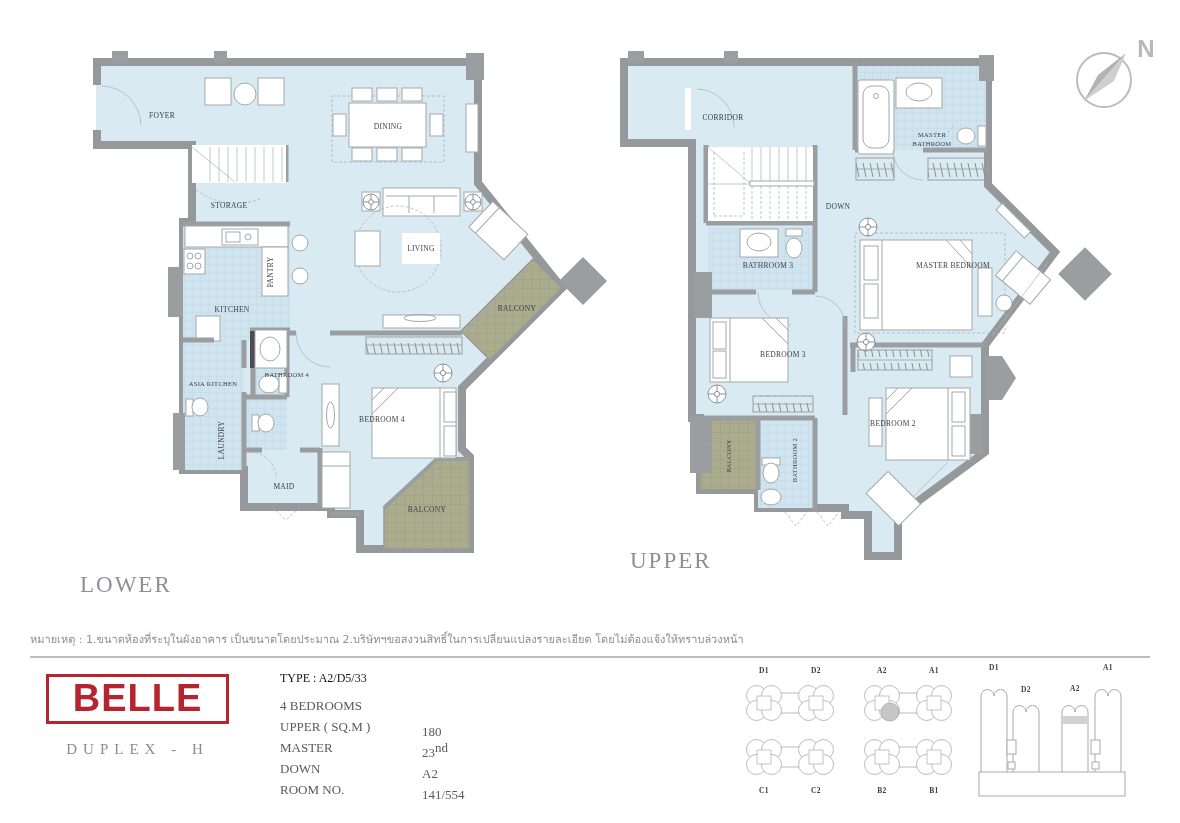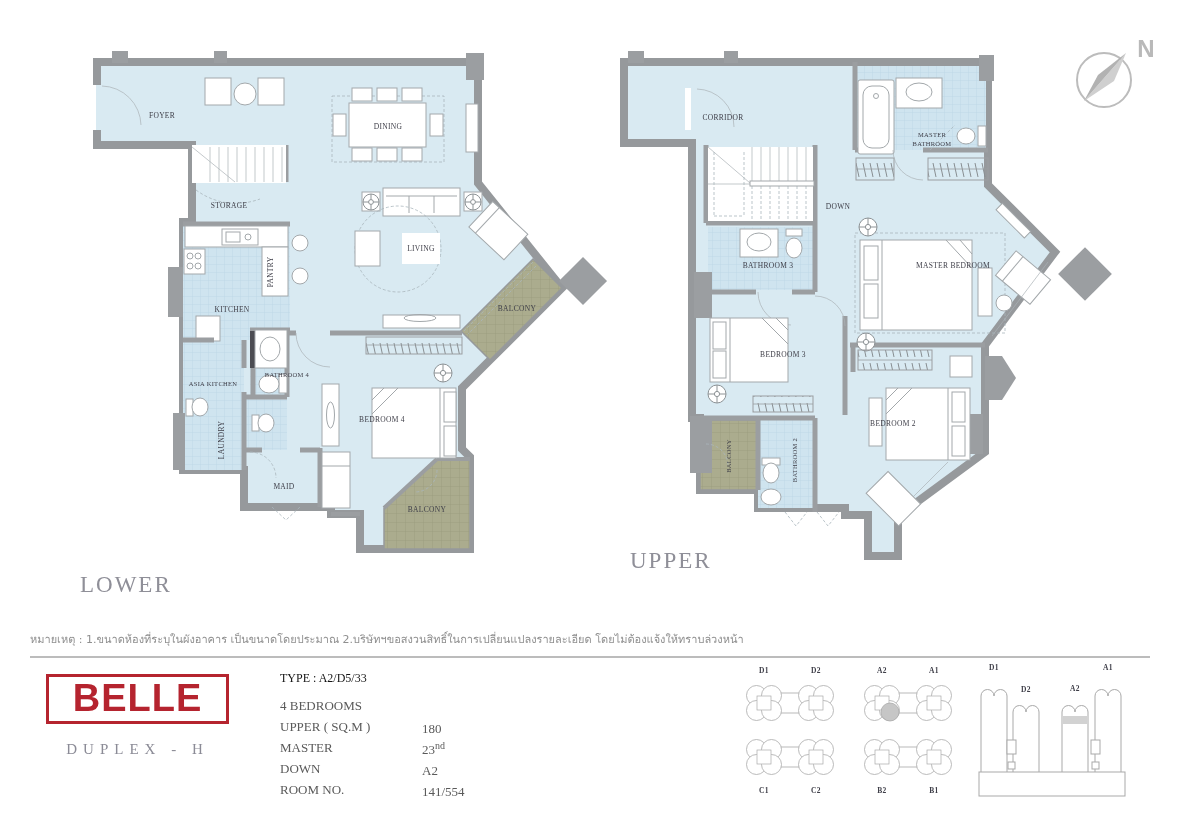--- a/index.html
+++ b/index.html
@@ -34,21 +34,21 @@
       font-family:"Liberation Sans",sans-serif;font-weight:bold;font-size:38px;
       color:#b5242f;letter-spacing:1px}
   .belle-sub{margin-top:17px;text-align:center;font-family:"Liberation Serif",serif;
       font-size:15px;letter-spacing:6px;color:#8b8b96;white-space:nowrap}
 
   .details{position:absolute;left:280px;top:671px;width:260px;
       font-family:"Liberation Serif",serif;color:#5a5a5a;font-size:13px}
   .d-type{font-weight:normal;font-size:12px;color:#141414;margin-bottom:12px}
   .d-line{margin-top:6px;position:relative;height:15px}
   .d-val{position:absolute;left:142px;top:0}
-  .d-val sup{font-size:10px}
+  .d-val sup{font-size:13px}
 </style>
 </head>
 <body>
 
 <svg width="0" height="0">
   <defs>
     <pattern id="pat-tile" width="8" height="8" patternUnits="userSpaceOnUse">
       <rect width="8" height="8" fill="#cfe4ef"></rect>
       <path d="M8,0H0V8" stroke="#b7d3e2" stroke-width=".7" fill="none"></path>
     </pattern>

